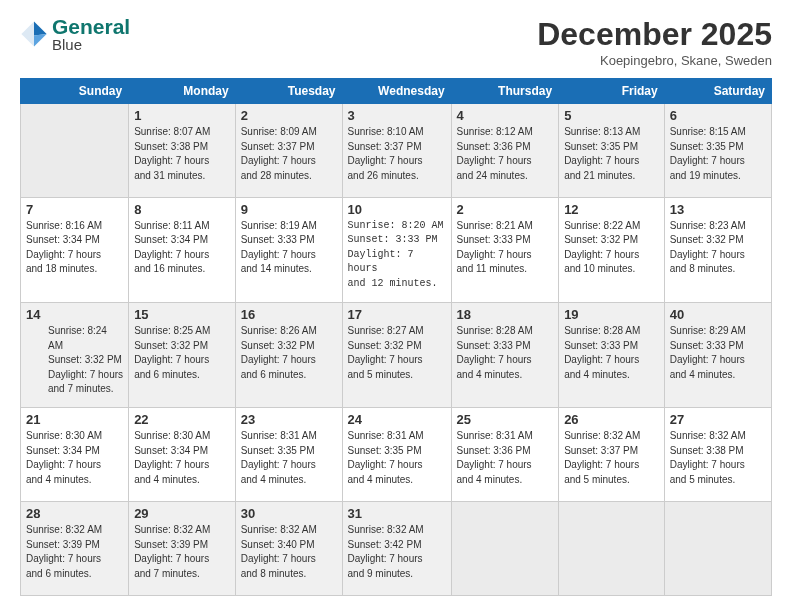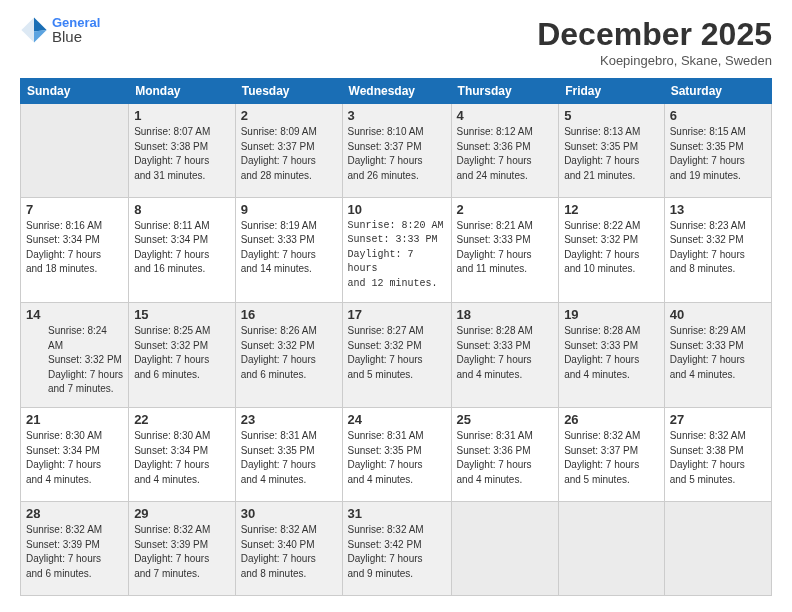--- a/index.html
+++ b/index.html
@@ -27,23 +27,23 @@
       display: flex;
       align-items: center;
       gap: 4px;
     }
     .logo-text {
       display: flex;
       flex-direction: column;
       line-height: 1;
     }
     .logo-general {
-      font-size: 13px;
+      font-size: 21px;
       font-weight: bold;
-      color: #3b82f6;
+      color: #0f766e;
     }
     .logo-blue {
       font-size: 15px;
       font-weight: normal;
       color: #404040;
     }
     .logo-icon {
       width: 28px;
       height: 28px;
     }
@@ -63,21 +63,21 @@
       width: 100%;
       border-collapse: collapse;
       flex: 1;
     }
     .calendar th {
       background: #1a6eb5;
       color: #fff;
       font-size: 12px;
       font-weight: bold;
       padding: 5px 6px;
-      text-align: left;
+      text-align: right;
       border: 1px solid #1a6eb5;
     }
     .calendar td {
       border: 1px solid #ccc;
       vertical-align: top;
       padding: 4px 5px;
       font-size: 10px;
       color: #333;
       width: 113px;
       height: 88px;

